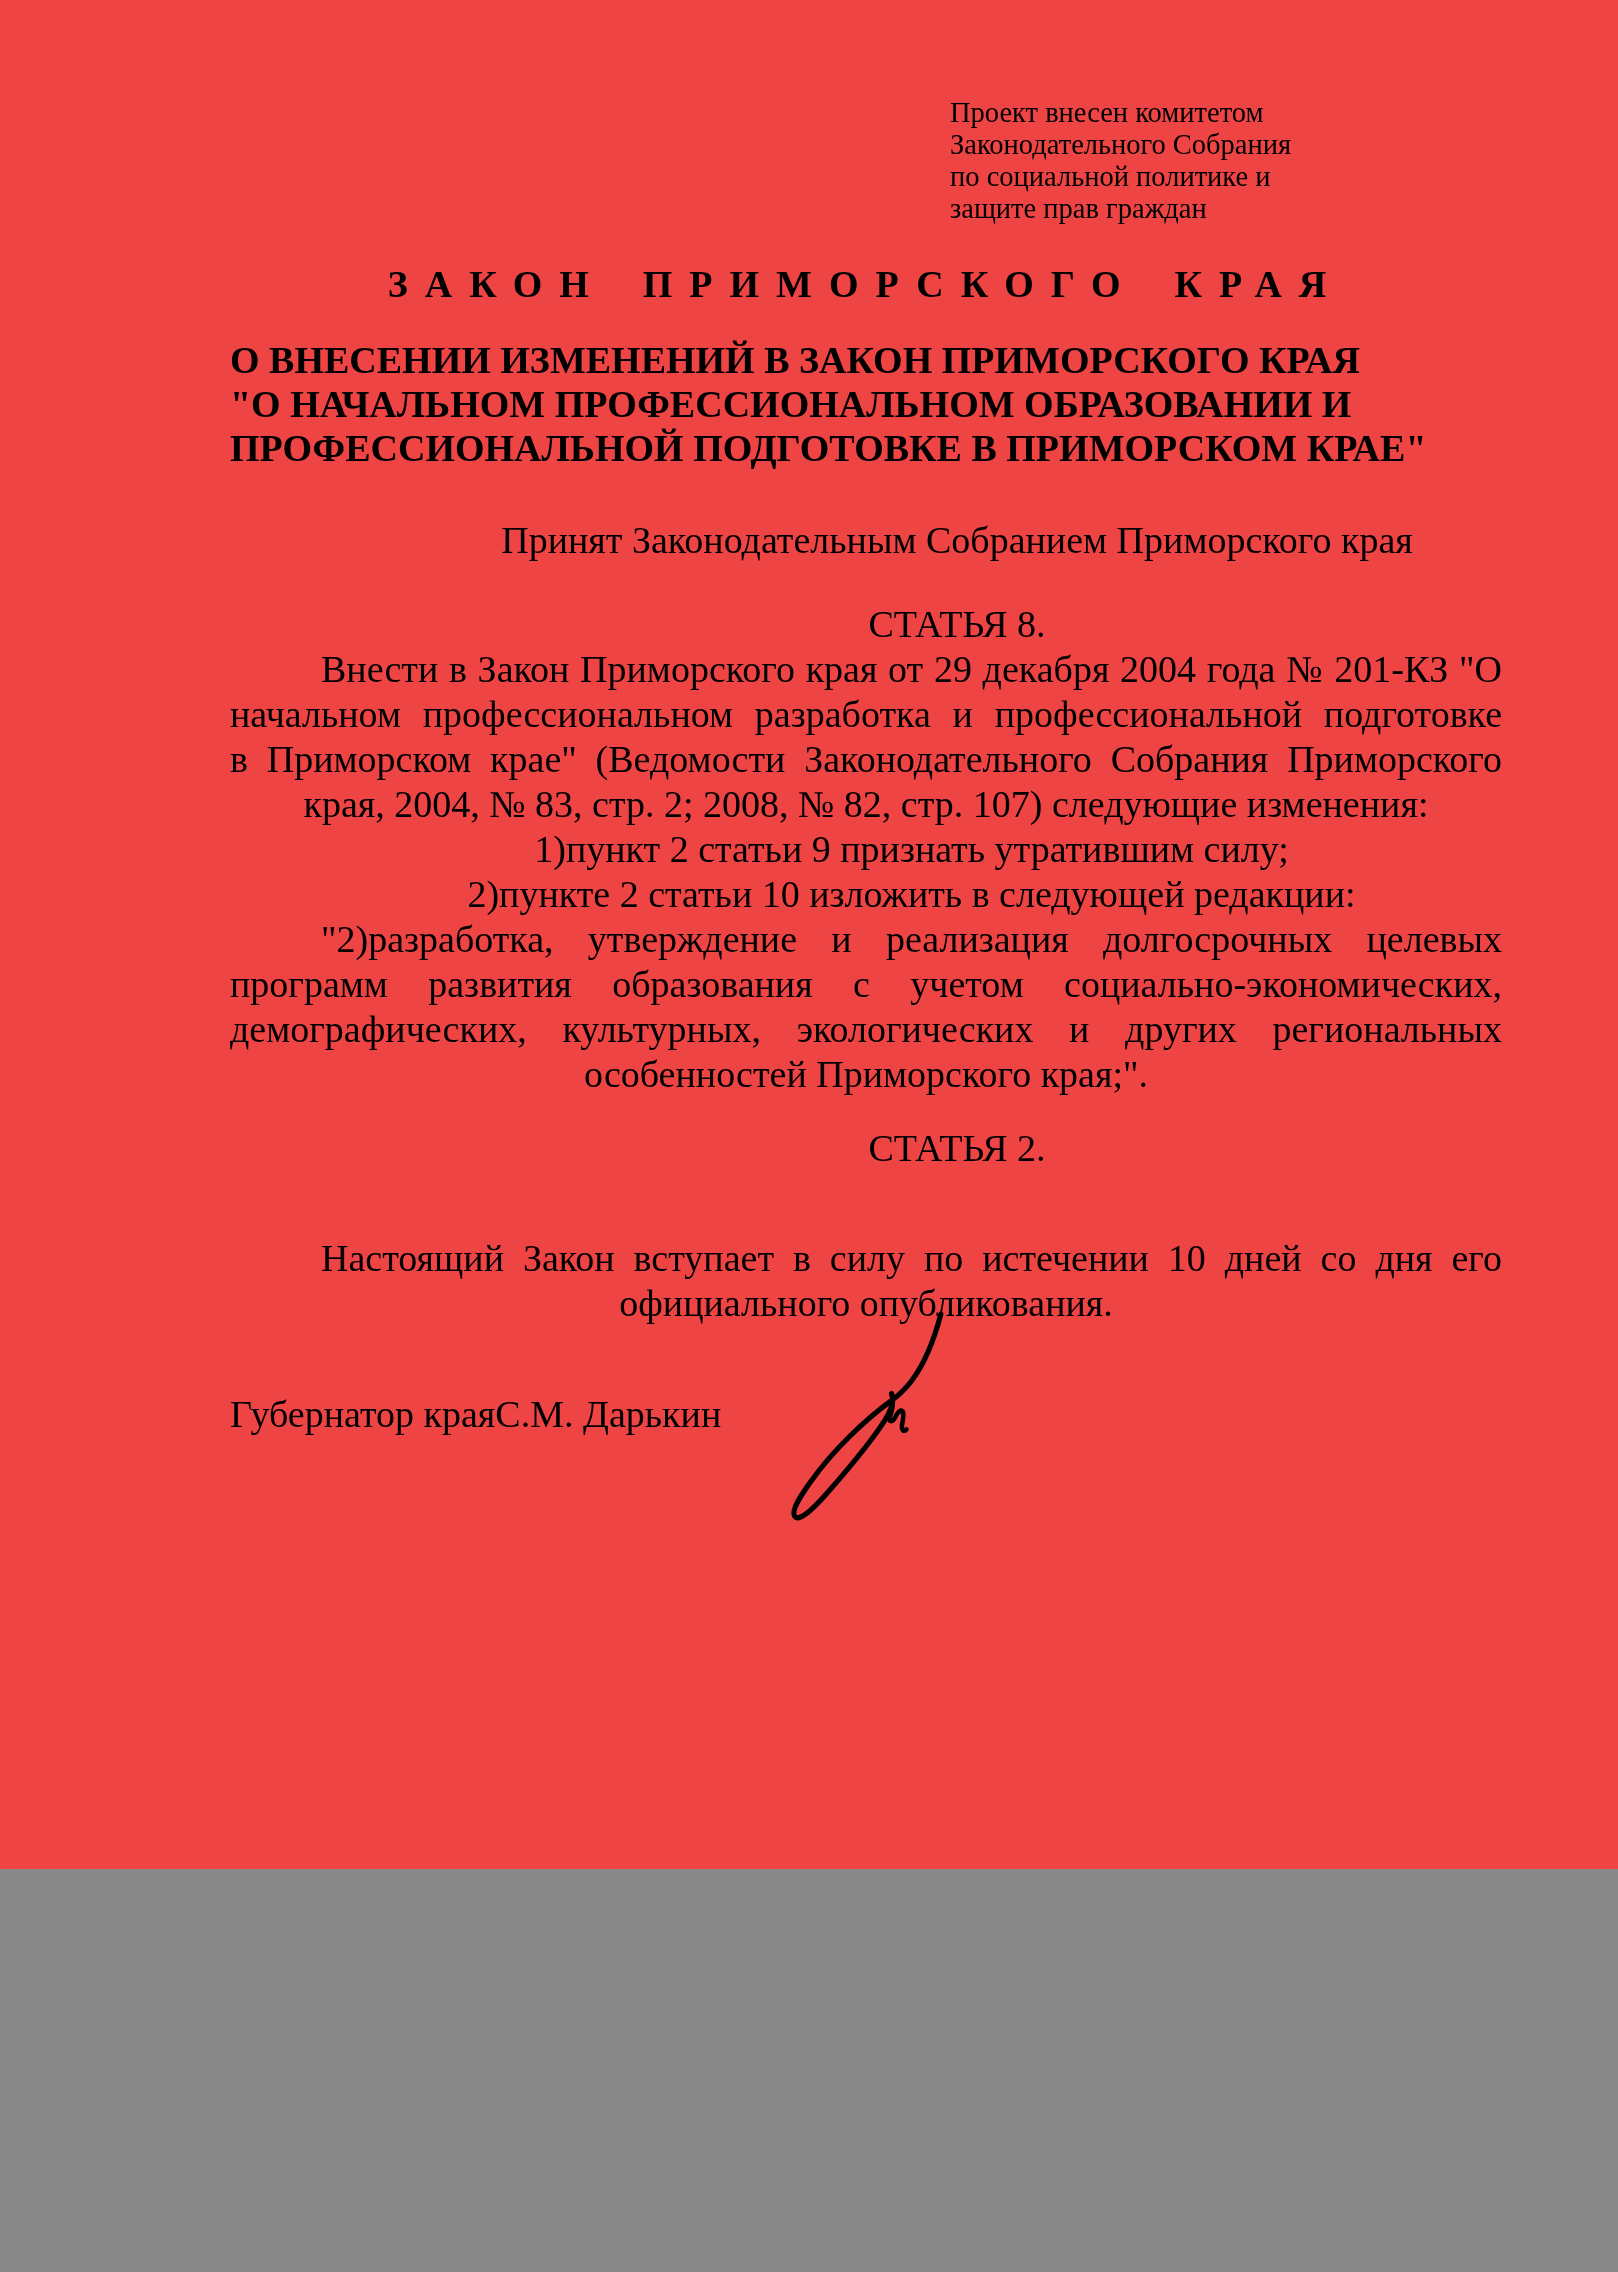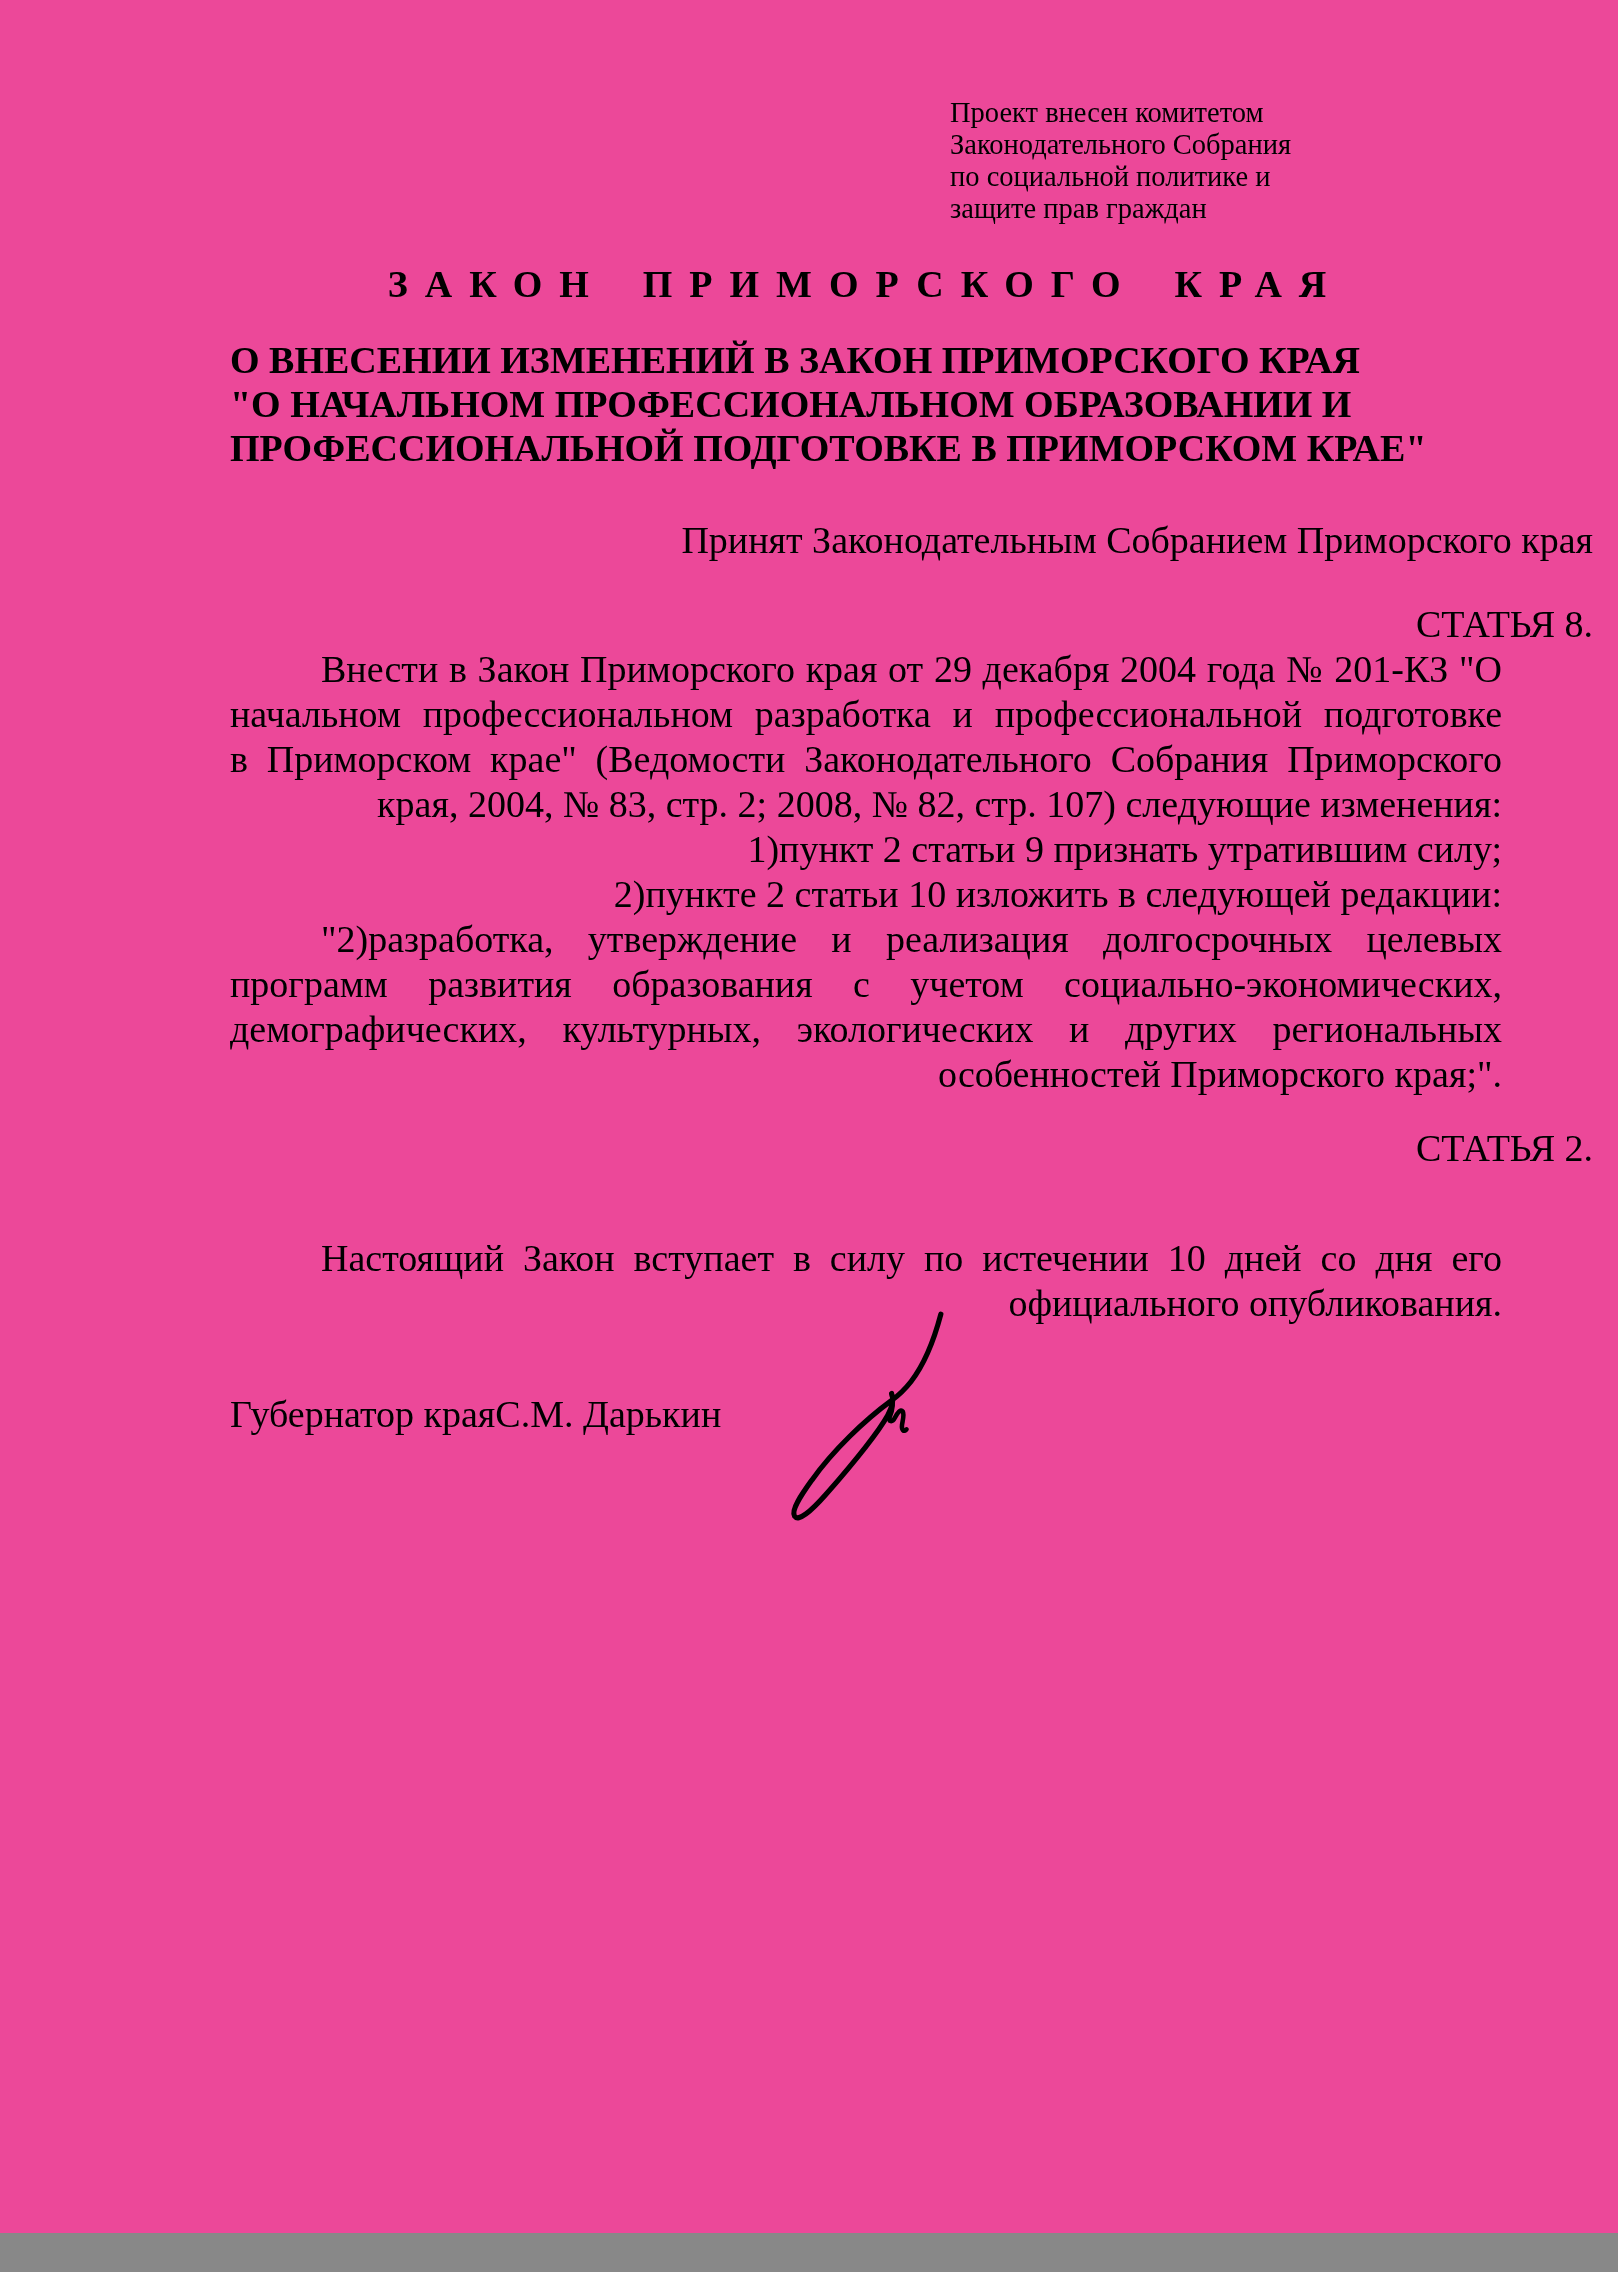--- a/index.html
+++ b/index.html
@@ -3,23 +3,23 @@
 <meta charset="utf-8">
 <style>
   html, body {
     margin: 0;
     padding: 0;
     background: #888;
   }
   .page {
     position: relative;
     width: 1618px;
-    height: 2233px;
+    height: 1869px;
     margin: 0 auto;
-    background: #ec4899;
+    background: #ef4444;
     color: #000000;
     font-family: "Liberation Serif", "DejaVu Serif", serif;
     overflow: hidden;
   }
   
   .header-note {
     position: absolute;
     left: 950px;
     top: 97px;
     font-size: 28.5px;
@@ -64,21 +64,21 @@
   .art1-head { top: 602px; }
   .intro     { top: 647px; }
   .items     { top: 827px; }
   .quoted    { top: 917px; }
   .art2-head { top: 1126px; }
   .art2-para { top: 1236px; }
   .jline {                      
     text-align: justify;
     text-align-last: justify;
   }
-  .lline { text-align: right; }  
+  .lline { text-align: center; }  
   .indent { padding-left: 91px; }
   
   .sigrow {
     position: absolute;
     left: 230px;
     width: 1272px;
     top: 1392px;
     font-size: 38px;
     line-height: 45px;
     display: flex;

